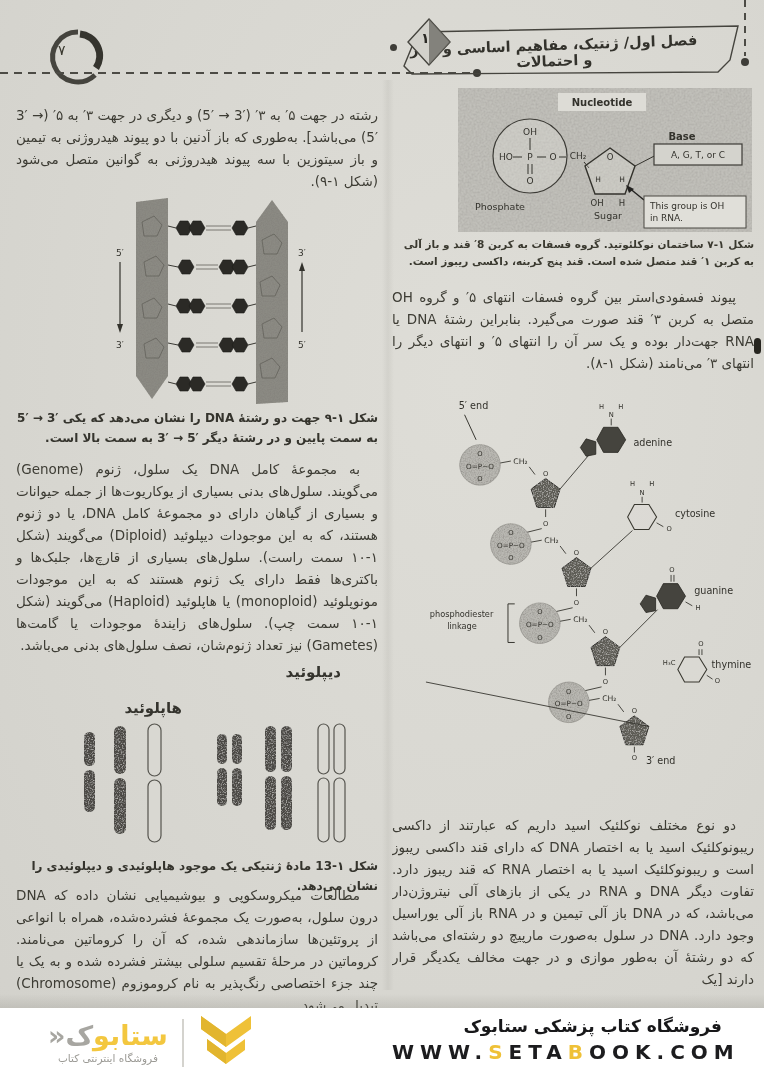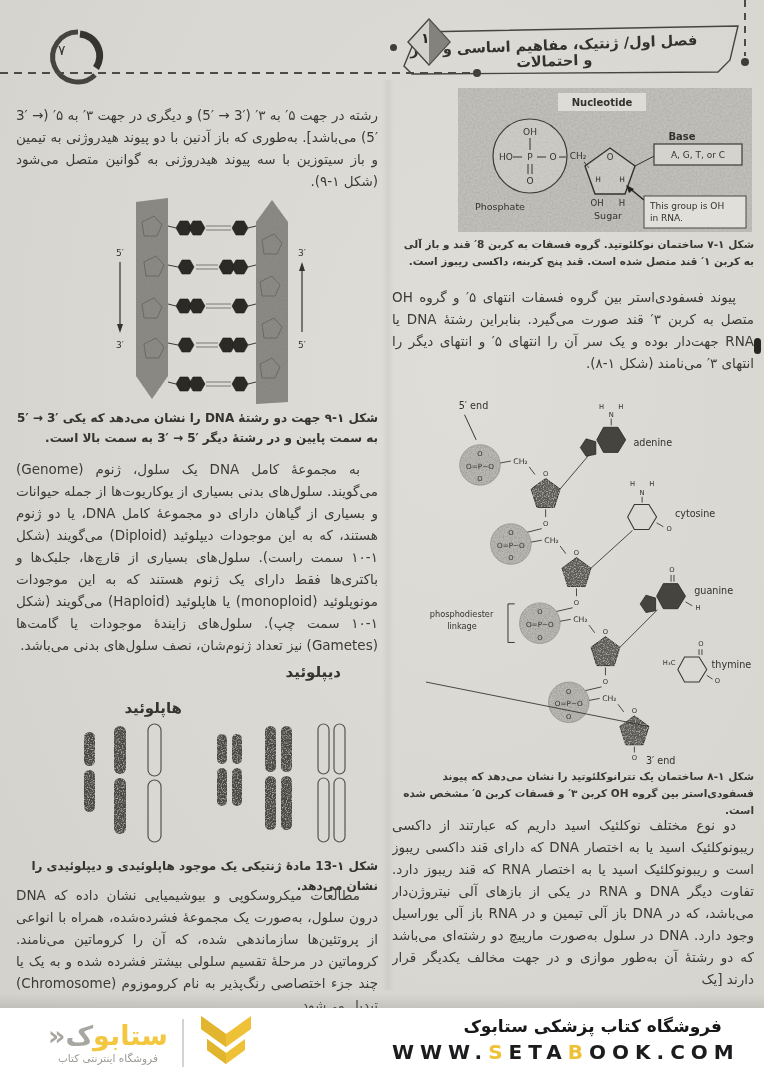--- a/index.html
+++ b/index.html
@@ -322,21 +322,20 @@
       <line x1="286" y1="285" x2="286" y2="279" stroke="#33322c" stroke-width="0.9"></line>
     <text x="285" y="276" text-anchor="middle" font-size="7">O</text>
     <line x1="291" y1="306" x2="297" y2="310" stroke="#33322c" stroke-width="0.9"></line>
     <text x="302" y="314" text-anchor="middle" font-size="7">O</text>
     <text x="296" y="298" font-size="10">thymine</text>
     <line x1="216" y1="380" x2="216" y2="386" stroke="#33322c" stroke-width="0.9"></line>
     <text x="216" y="394" text-anchor="middle" font-size="7">O</text>
     <text x="228" y="398" font-size="10">3′ end</text>
   </svg>
 
-  <div class="abs capsm" style="left:392px;top:768px;width:362px">شکل ۱-۸ ساختمان یک تترانوکلئوتید را نشان می‌دهد که پیوند فسفودی‌استر بین گروه OH کربن ۳′ و فسفات کربن ۵′ مشخص شده است.</div>
 
   <div class="abs para indent" style="left:392px;top:814px;width:362px;height:194px;overflow:hidden">دو نوع مختلف نوکلئیک اسید داریم که عبارتند از داکسی ریبونوکلئیک اسید یا به اختصار DNA که دارای قند داکسی ریبوز است و ریبونوکلئیک اسید یا به اختصار RNA که قند ریبوز دارد. تفاوت دیگر DNA و RNA در یکی از بازهای آلی نیتروژن‌دار می‌باشد، که در DNA باز آلی تیمین و در RNA باز آلی یوراسیل وجود دارد. DNA در سلول به‌صورت مارپیچ دو رشته‌ای می‌باشد که دو رشتهٔ آن به‌طور موازی و در جهت مخالف یکدیگر قرار دارند [یک</div>
 
   <div class="abs" style="left:754px;top:338px;width:7px;height:16px;border-radius:4px;background:#26251f"></div>
   <div class="abs" style="left:382px;top:80px;width:12px;height:910px;background:linear-gradient(90deg,rgba(120,118,110,0),rgba(120,118,110,0.10),rgba(120,118,110,0))"></div>
   <div class="abs edge-shadow" style="left:0;top:994px;width:764px;height:14px"></div>
 
   <div class="footer">
     <div class="abs" style="right:42px;top:8px;width:330px;text-align:right">
       <div class="store-name">فروشگاه کتاب پزشکی ستابوک</div>

